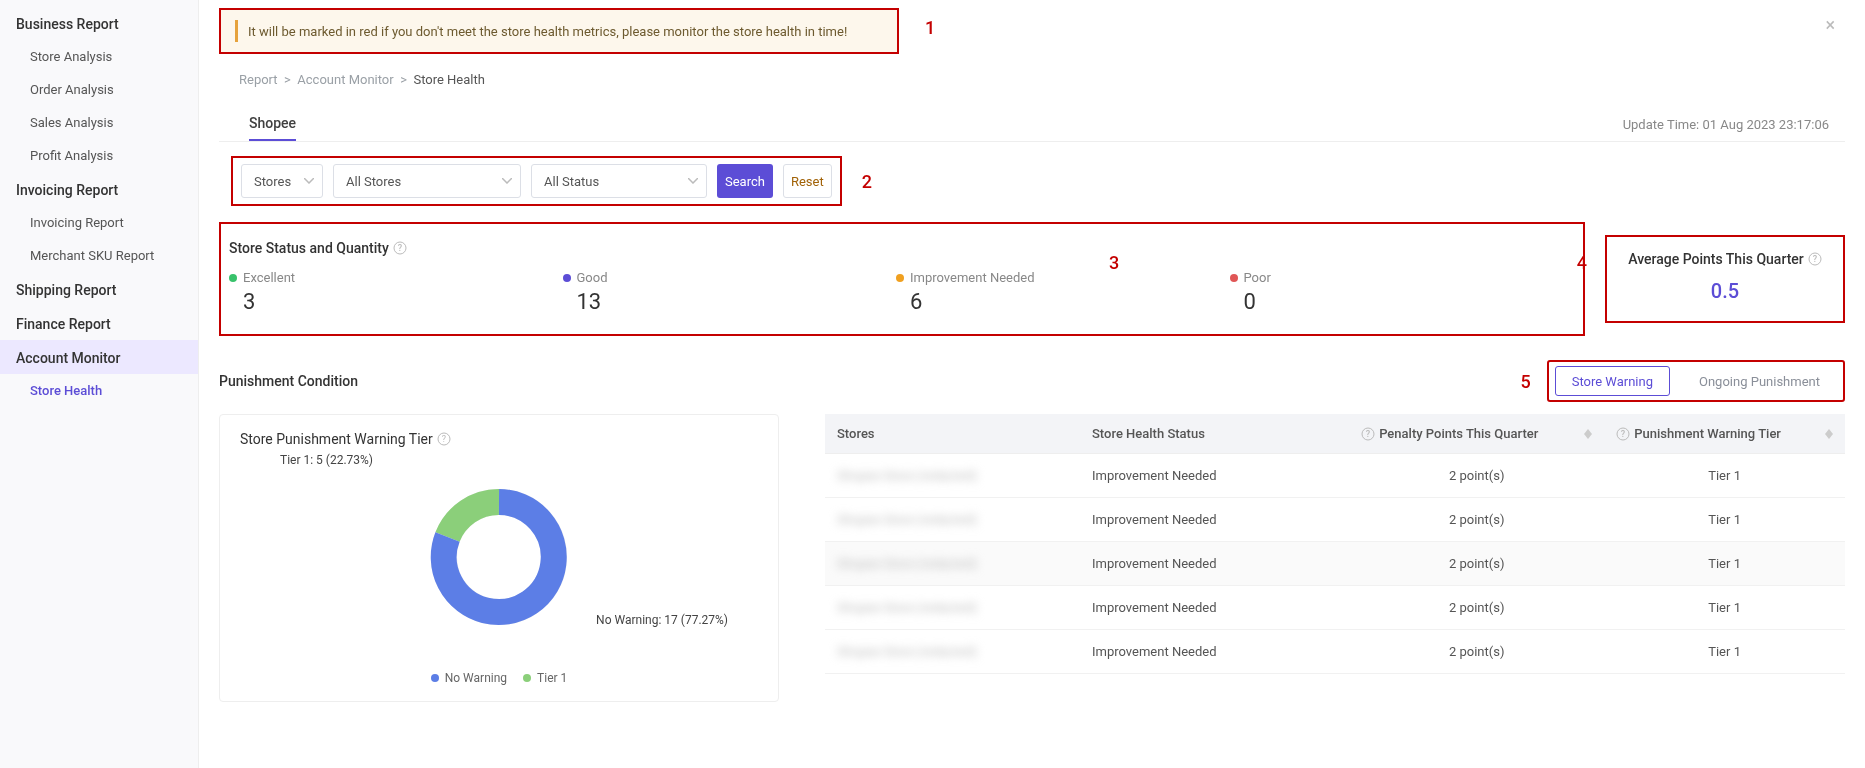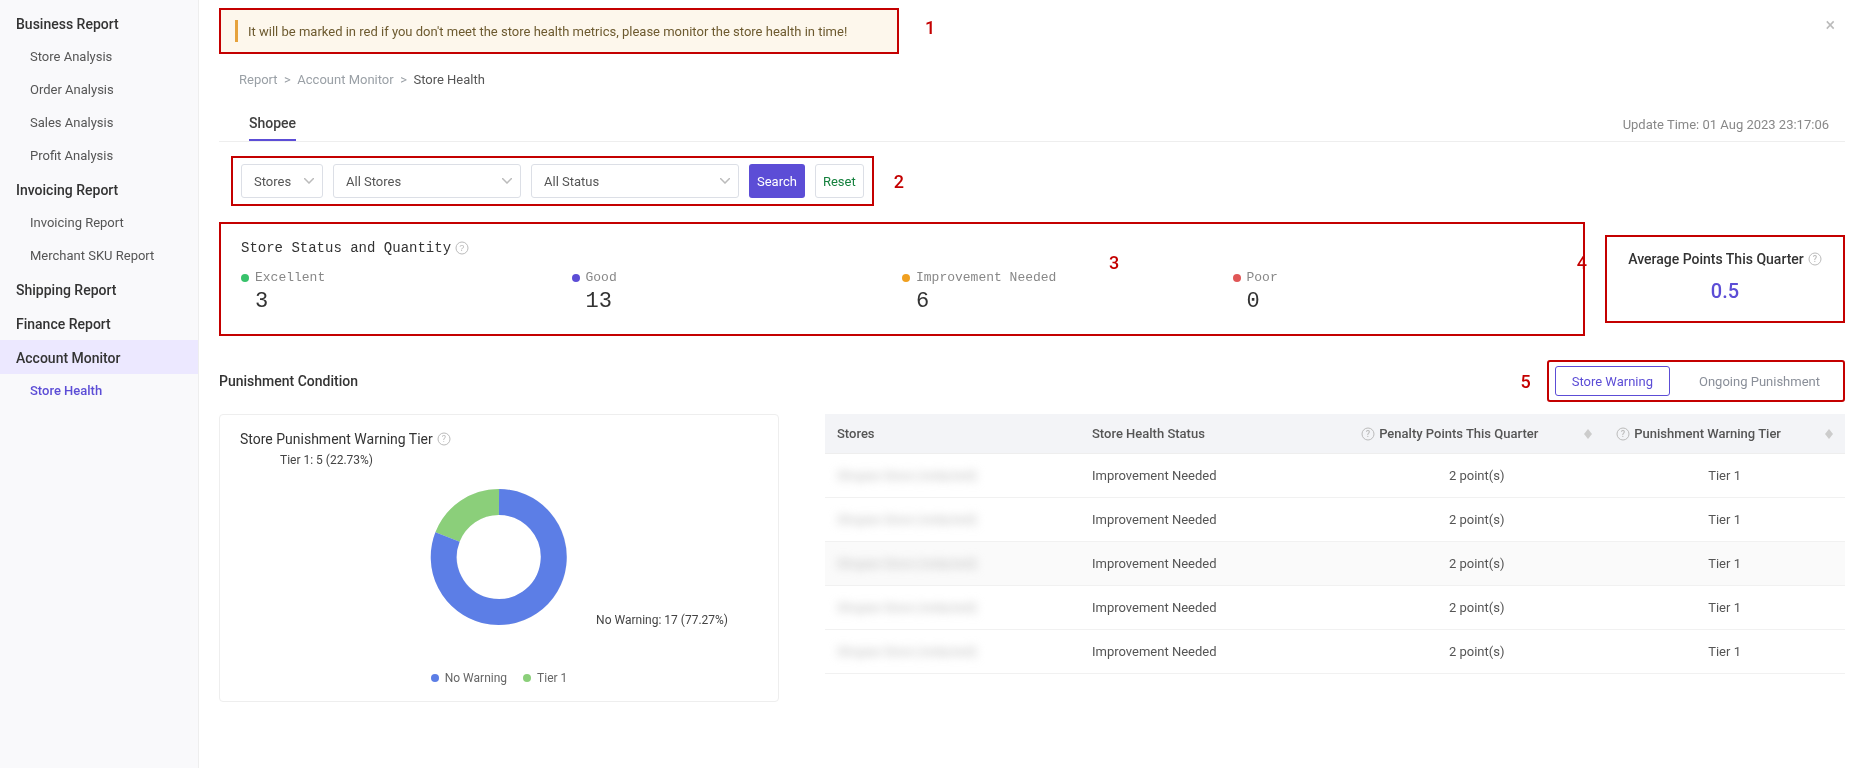--- a/index.html
+++ b/index.html
@@ -32,30 +32,30 @@
 
   .tab-row { display: flex; align-items: center; justify-content: space-between; border-bottom: 1px solid #eee; padding: 8px 8px 0 30px; margin-top: 4px; }
   .tab { padding: 8px 0; color: #404040; font-weight: 500; border-bottom: 2px solid #5c4dd6; font-size: 14px; }
   .update-time { color: #888; font-size: 13px; margin-right: 8px; }
 
   .filter-row { display: flex; align-items: center; margin: 14px 0 10px 12px; }
   .filter-box { display: flex; align-items: center; gap: 10px; padding: 6px 8px 6px 8px; }
   .sel { position: relative; border: 1px solid #dcdfe6; border-radius: 3px; background: #fff; height: 34px; display: flex; align-items: center; padding: 0 28px 0 12px; color: #555; font-size: 13px; cursor: pointer; }
   .sel.small { width: 82px; }
   .sel.med  { width: 188px; }
-  .sel.med2 { width: 208px; }
+  .sel.med2 { width: 176px; }
   .chev-down { position: absolute; right: 8px; top: 50%; transform: translateY(-50%); }
   .chev-down svg { display: block; }
   .btn { height: 34px; border-radius: 3px; padding: 0 7px; font-size: 13px; cursor: pointer; display: inline-flex; align-items: center; border: 1px solid transparent; }
   .btn.primary { background: #5c4dd6; color: #fff; }
-  .btn.outline { background: #fff; color: #15803d; border: 1px solid #dcdfe6; }
+  .btn.outline { background: #fff; color: #a16207; border: 1px solid #dcdfe6; }
   .filter-row .num2 { margin-left: 20px; }
 
   .stats-row { display: flex; align-items: stretch; gap: 20px; margin-top: 16px; }
-  .stats-card { flex: 1; padding: 16px 20px 20px 20px; font-family: Liberation Mono, monospace; }
+  .stats-card { flex: 1; padding: 16px 20px 20px 8px; }
   .avg-card-wrap { position: relative; display: flex; align-items: center; }
   .avg-card { width: 240px; padding: 14px 18px 18px 18px; text-align: center; }
   .card-title { font-size: 14px; color: #333; font-weight: 500; display: flex; align-items: center; gap: 4px; }
   .avg-card .card-title { justify-content: center; text-align: center; }
   .help-icon { display: inline-flex; }
   .help-icon svg { display: block; }
   .stat-grid { display: flex; margin-top: 14px; }
   .stat-col { flex: 1; }
   .stat-label { color: #888; font-size: 13px; display: flex; align-items: center; gap: 6px; }
   .dot { width: 8px; height: 8px; border-radius: 50%; display: inline-block; }

